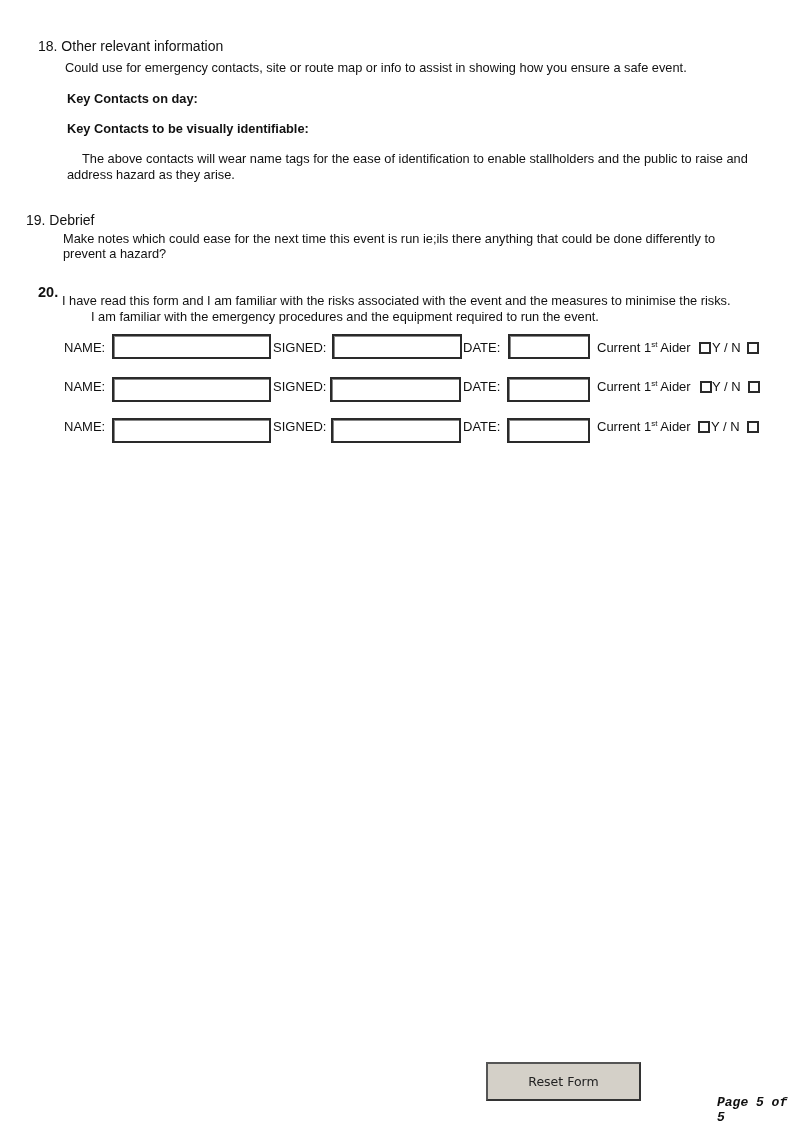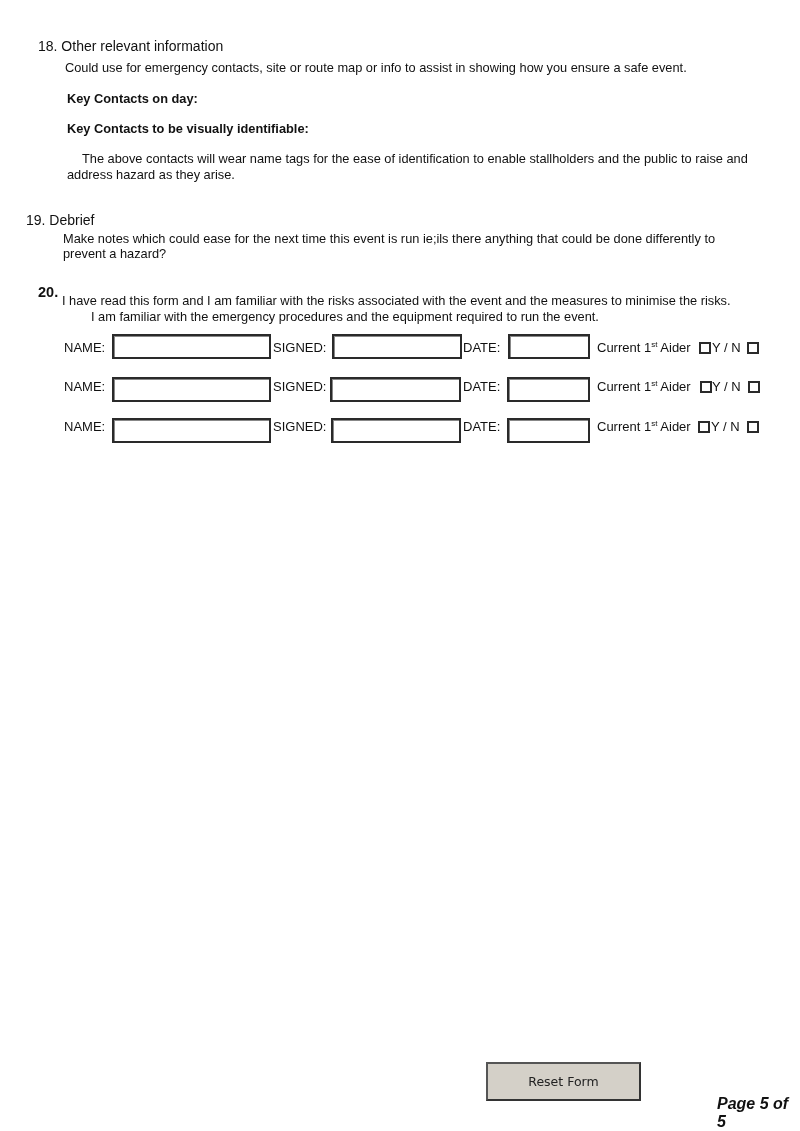--- a/index.html
+++ b/index.html
@@ -24,21 +24,21 @@
       -webkit-appearance: none; appearance: none;
     }
     sup { font-size: 8px; }
     .reset {
       position: absolute; left: 486px; top: 1062px; width: 155px; height: 39px;
       box-sizing: border-box; background: #d4d0c8; border: 2px solid #333;
       border-left-color: #555; border-top-color: #555;
       font-family: "DejaVu Sans", sans-serif; font-size: 12.5px; color: #222;
       display: flex; align-items: center; justify-content: center; cursor: pointer;
     }
-    .pageno { position: absolute; left: 717px; top: 1095px; font-size: 16px; font-weight: bold; font-style: italic; }
+    .pageno { position: absolute; left: 717px; top: 1095px; font-size: 13px; font-weight: bold; font-style: italic; font-family: Liberation Mono, monospace; }
   </style>
 </head>
 <body>
 
 <div class="abs h" style="left:38px;top:38px;">18. Other relevant information</div>
 <div class="abs t" style="left:65px;top:59px;">Could use for emergency contacts, site or route map or info to assist in showing how you ensure a safe event.</div>
 <div class="abs b" style="left:67px;top:91px;">Key Contacts on day:</div>
 <div class="abs b" style="left:67px;top:121px;">Key Contacts to be visually identifiable:</div>
 <div class="abs t" style="left:82px;top:150px;">The above contacts will wear name tags for the ease of identification to enable stallholders and the public to raise and</div>
 <div class="abs t" style="left:67px;top:166px;">address hazard as they arise.</div>

